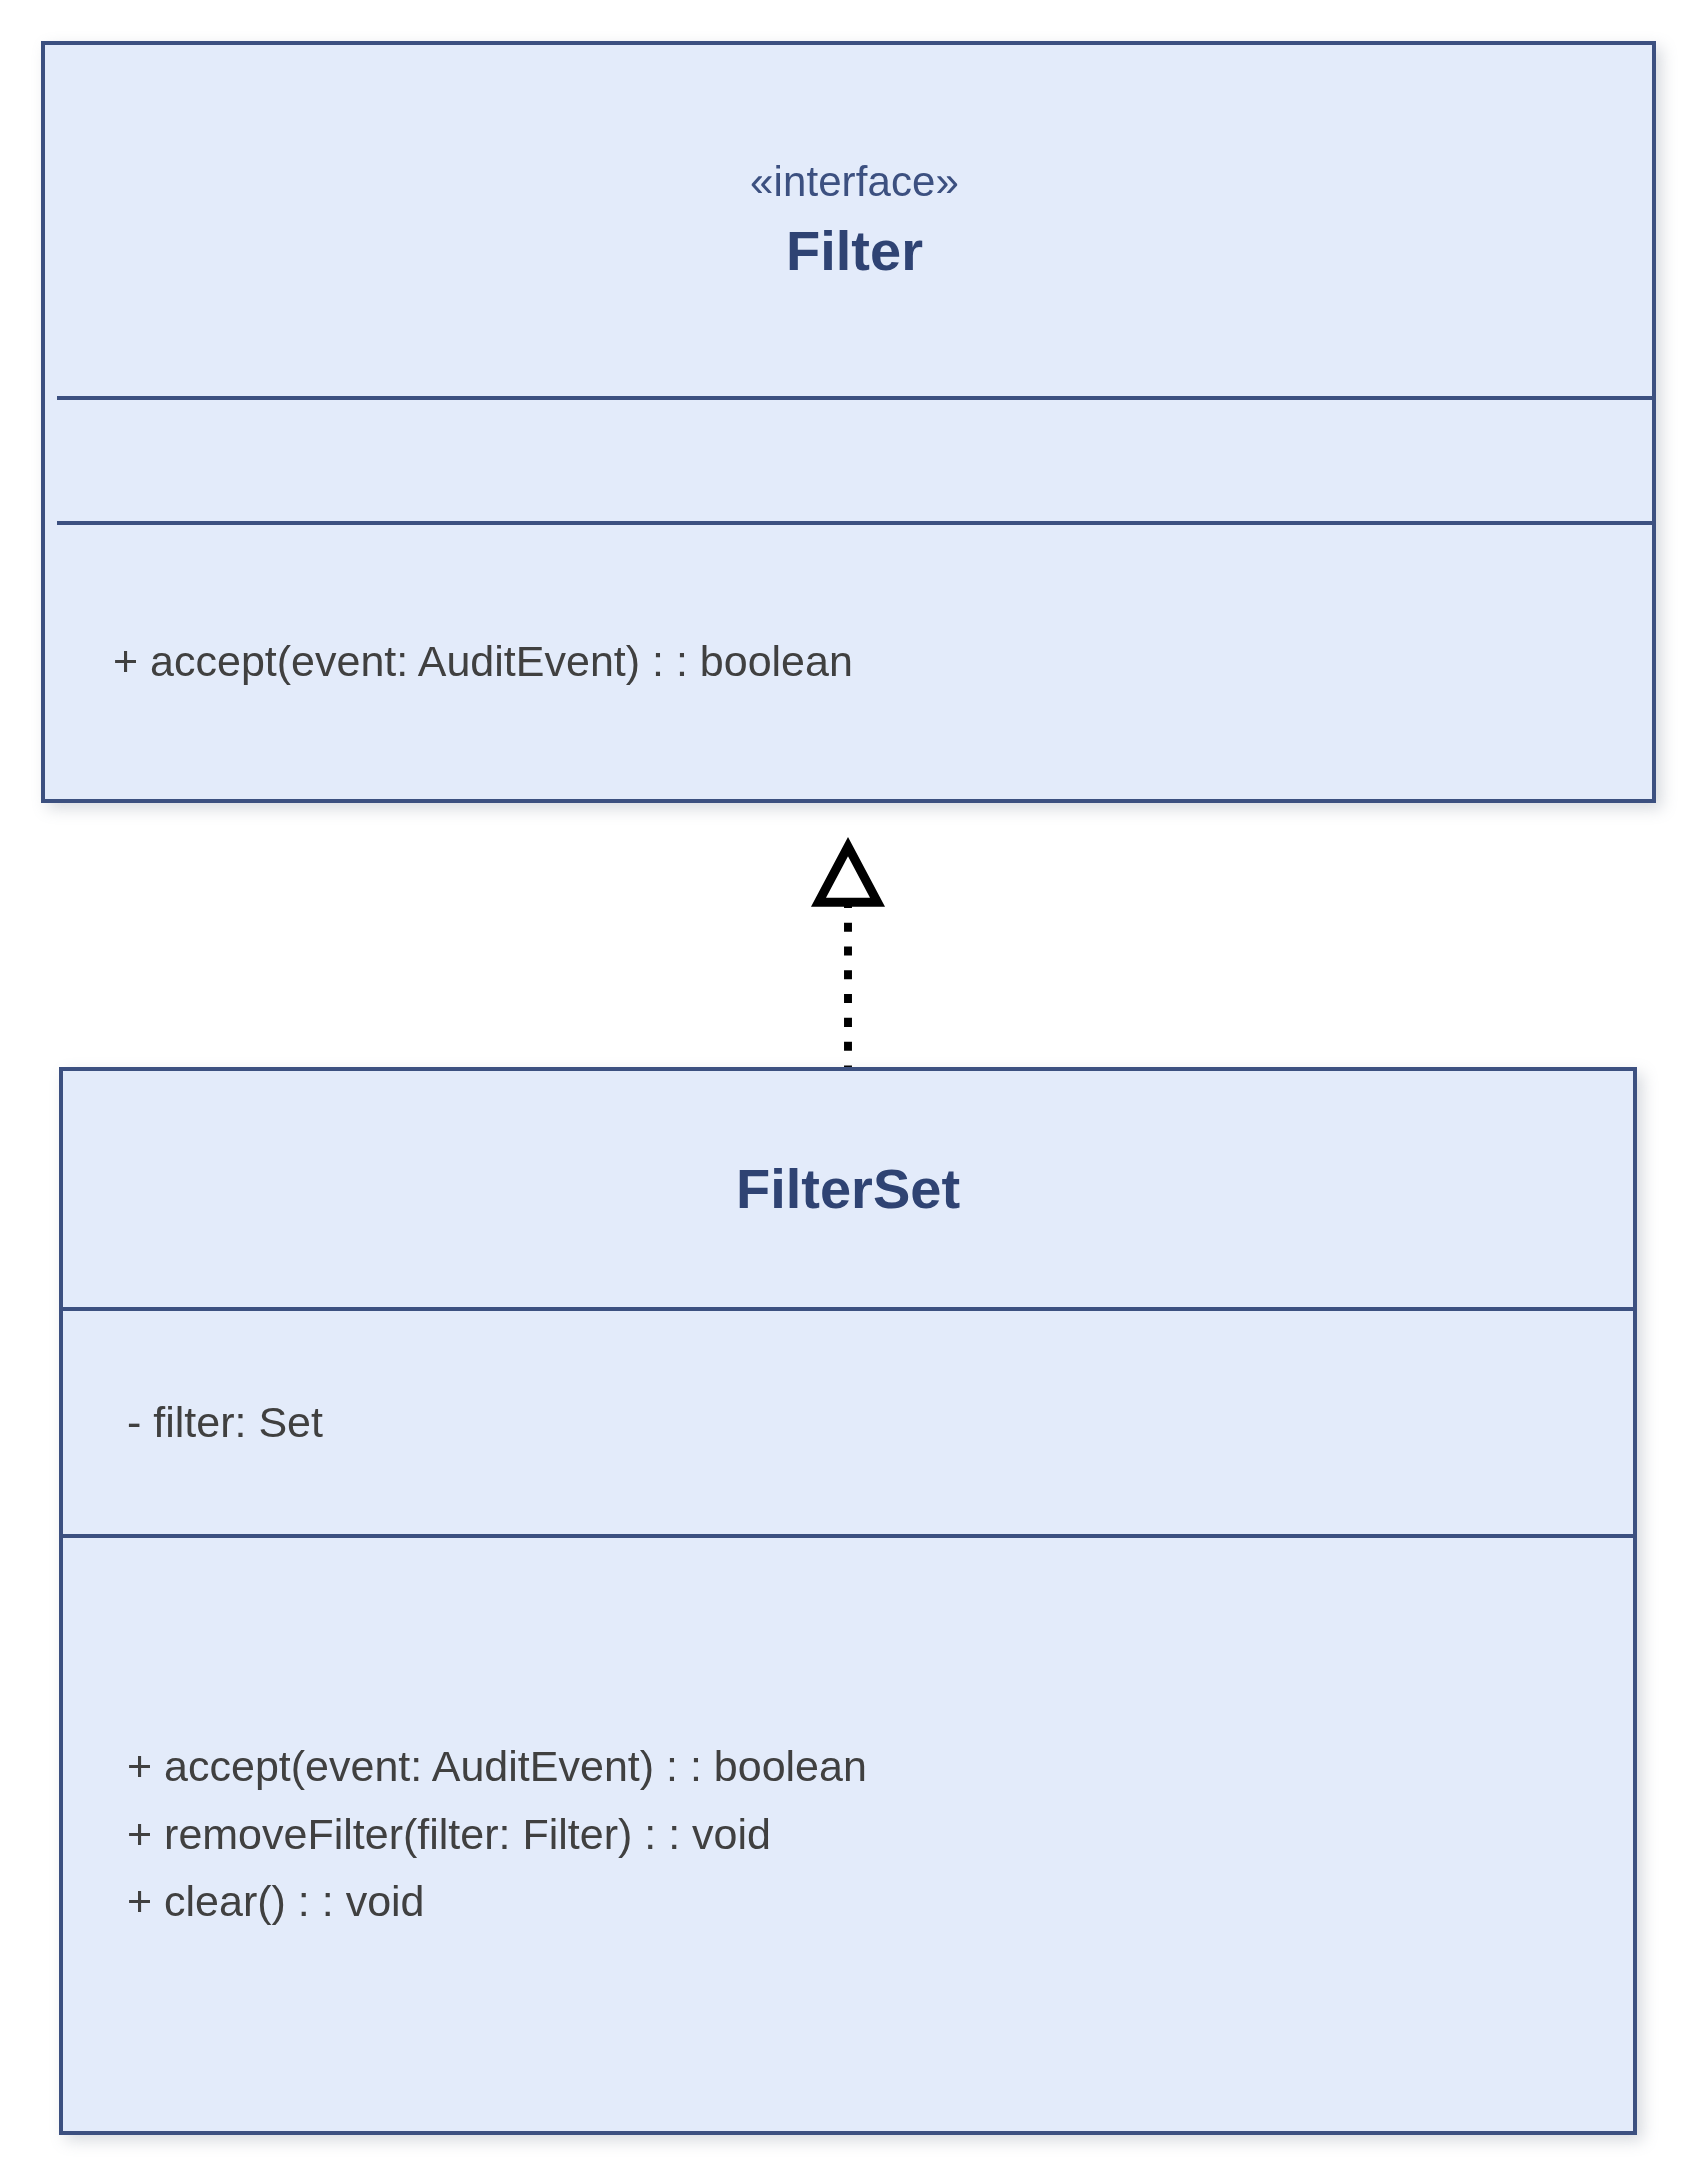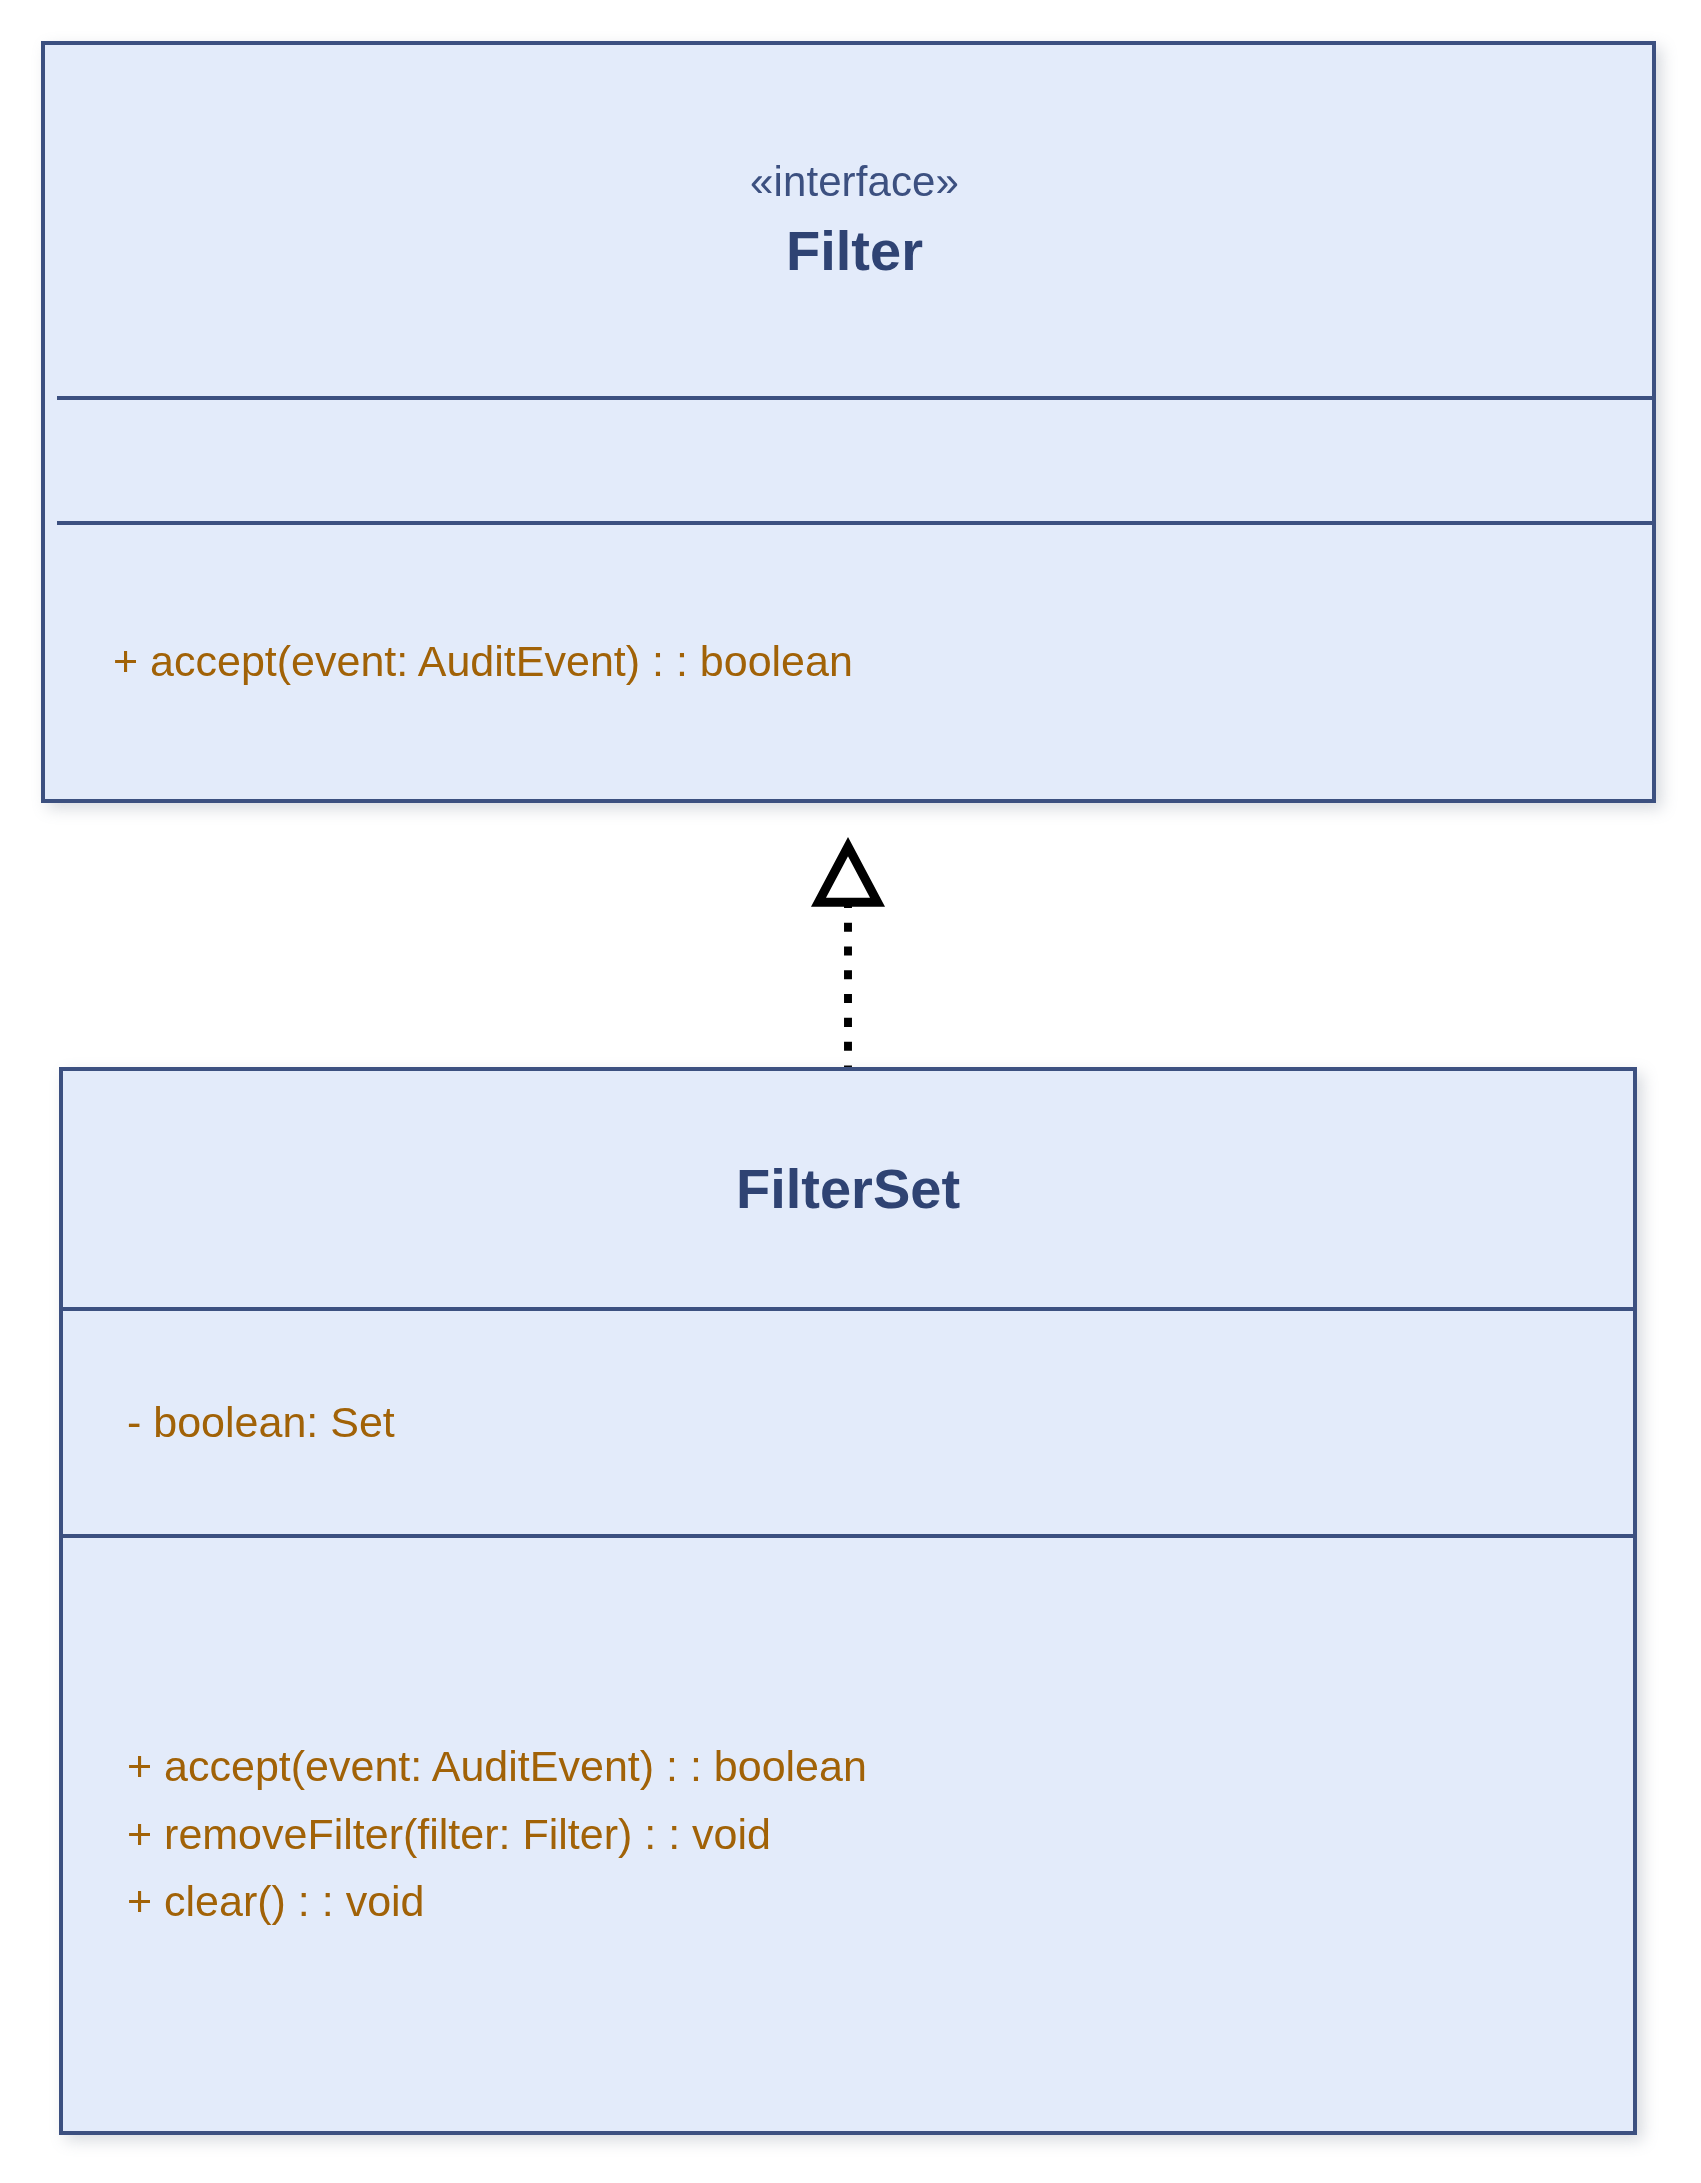--- a/index.html
+++ b/index.html
@@ -93,21 +93,21 @@
   }
 
   .member-list {
     list-style: none;
     margin: 0;
     padding: 0 0 0 64px;
   }
   .member {
     font-size: 43px;
     line-height: 1.42;
-    color: #a16207;
+    color: #404040;
     font-weight: 400;
     white-space: pre;
   }
   #filter-class .member-list { padding-left: 56px; }
   #filterset-class .attr-compartment .member-list { padding-left: 64px; }
   #filterset-class .method-compartment .member-list { padding-left: 64px; }
   #filterset-class .method-compartment .member { line-height: 1.58; }
 
   
   #realization-connector {
@@ -156,21 +156,21 @@
   </div>
 
   <div class="uml-class" id="filterset-class">
 
     <div class="uml-compartment header-compartment">
       <div class="class-title">FilterSet</div>
     </div>
 
     <div class="uml-compartment attr-compartment">
       <ul class="member-list">
-        <li class="member">- boolean: Set</li>
+        <li class="member">- filter: Set</li>
       </ul>
     </div>
 
     <div class="uml-compartment method-compartment">
       <ul class="member-list">
         <li class="member">+ accept(event: AuditEvent) : : boolean</li>
         <li class="member">+ removeFilter(filter: Filter) : : void</li>
         <li class="member">+ clear() : : void</li>
       </ul>
     </div>

